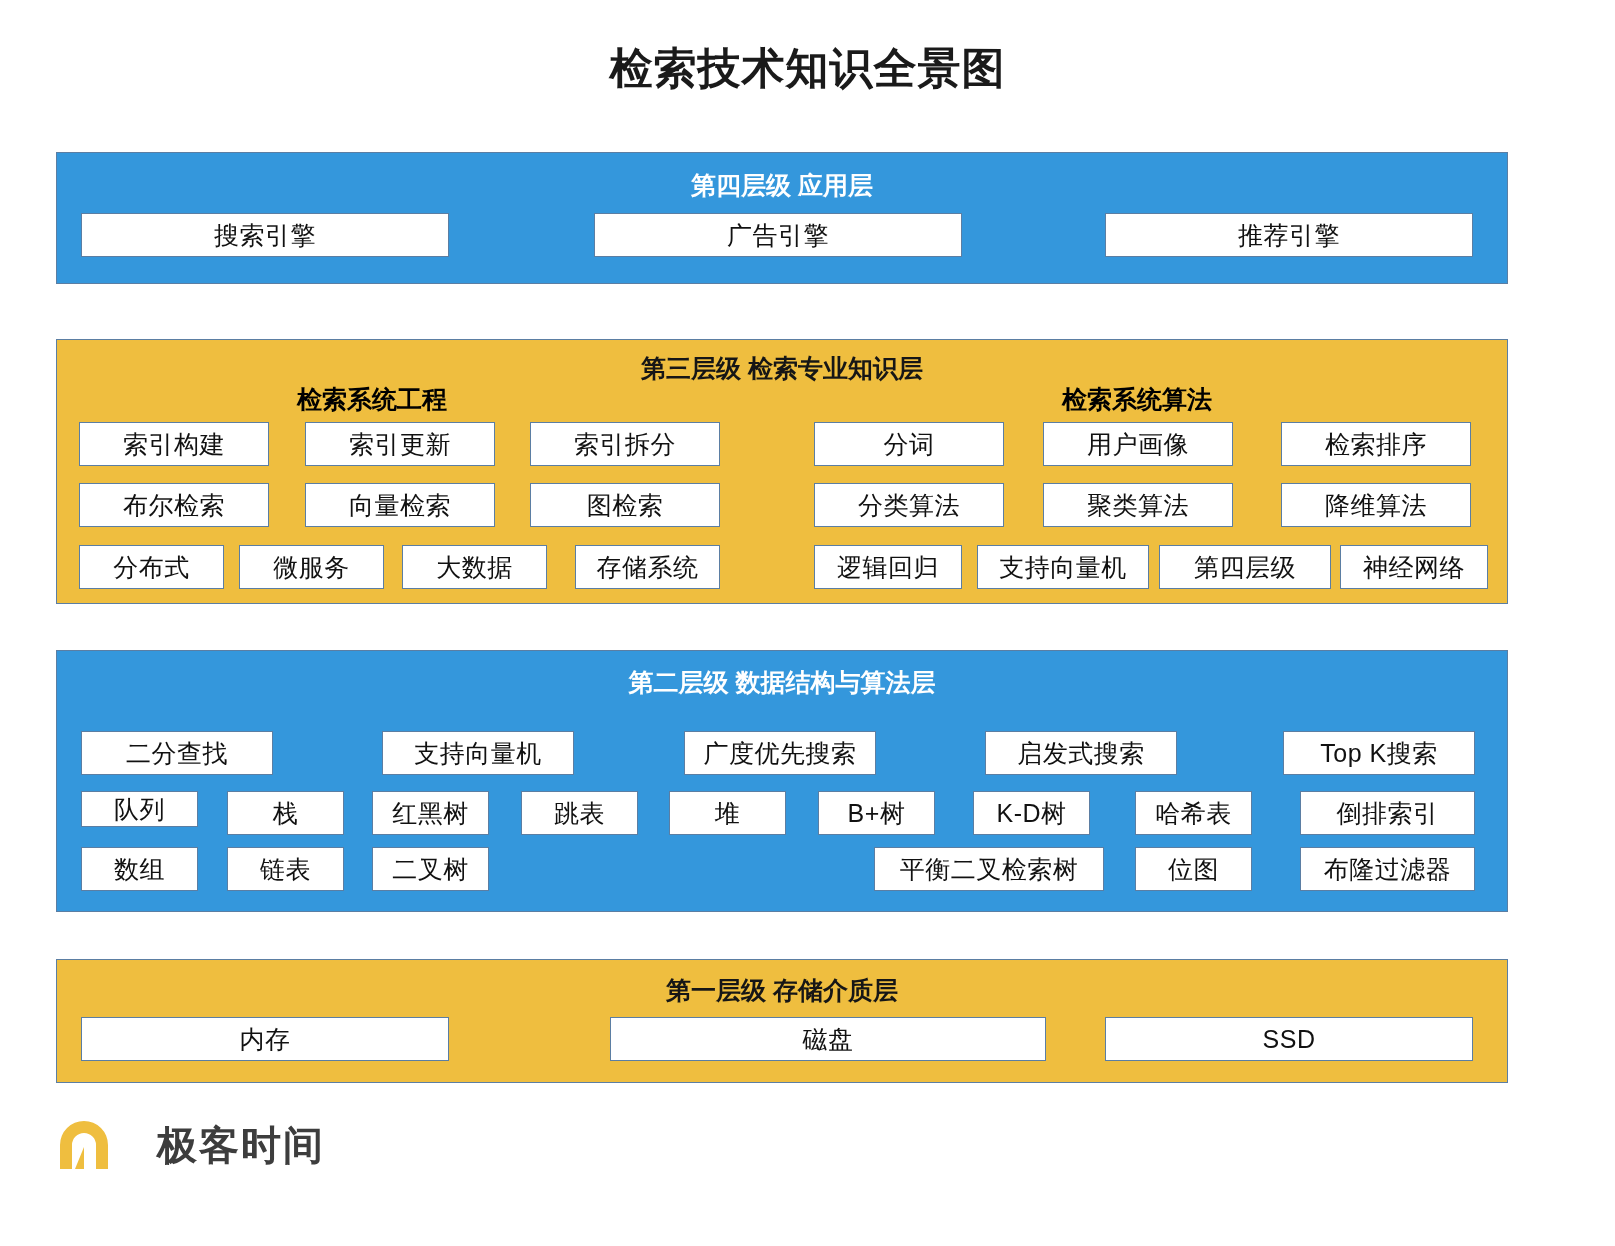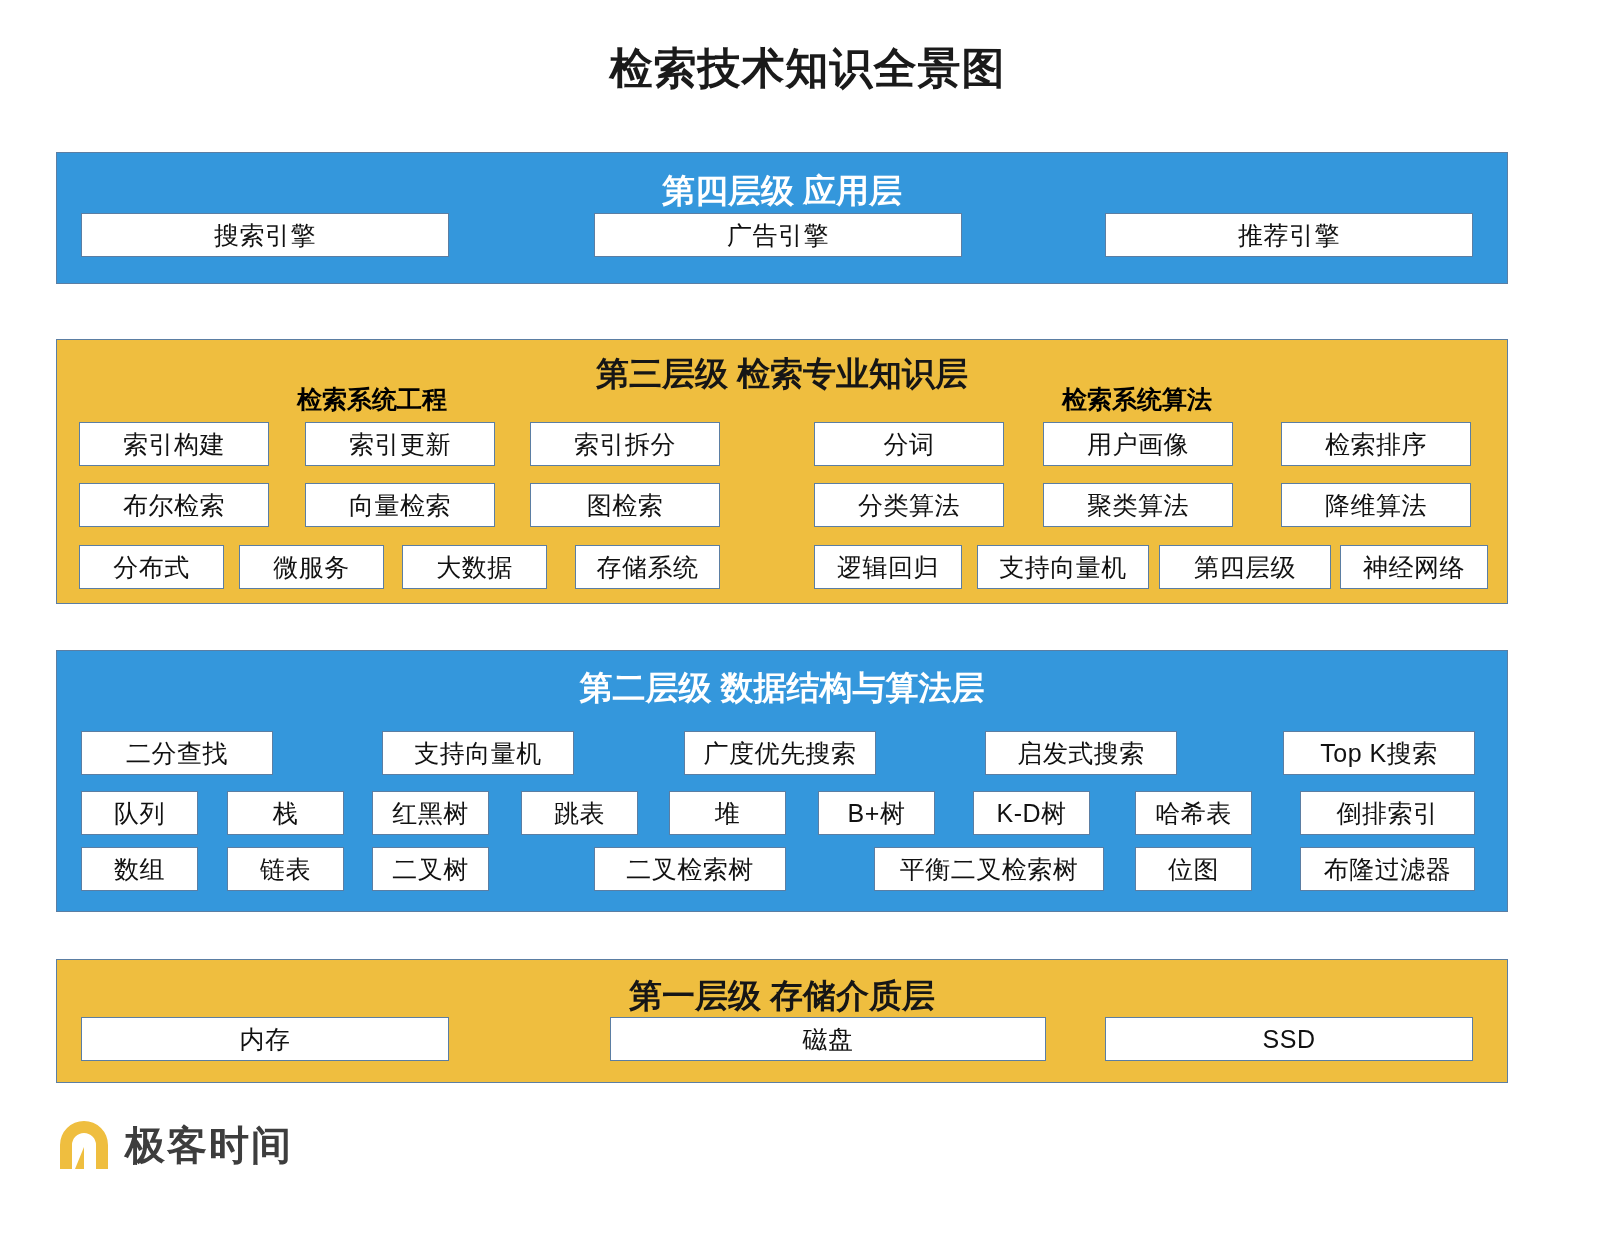--- a/index.html
+++ b/index.html
@@ -26,21 +26,21 @@
     position:absolute;
     border:1px solid #5b7ea3;
     box-sizing:border-box;
   }
   .panel.blue{background:#3497dc;}
   .panel.yellow{background:#efbe3f;}
 
   .panel-title{
     position:absolute;left:0;width:100%;
     text-align:center;
-    font-size:33px;font-weight:bold;
+    font-size:25px;font-weight:bold;
     white-space:nowrap;
   }
   .panel-title.on-blue{color:#ffffff;}
   .panel-title.on-yellow{color:#161616;}
 
   .group-title{
     position:absolute;
     font-size:25px;font-weight:bold;color:#000000;
     white-space:nowrap;
     text-align:center;
@@ -62,21 +62,21 @@
   .logo{
     position:absolute;left:55px;top:1116px;
     display:flex;align-items:center;gap:12px;
   }
   .logo-mark{
     position:relative;width:58px;height:58px;flex:0 0 58px;
   }
   .logo-mark svg{display:block;}
   .logo-text{
     font-size:40px;font-weight:bold;color:#3d3d3d;
-    letter-spacing:2px;line-height:1;
+    letter-spacing:2px;line-height:1;margin-left:32px;
   }
 </style>
 </head>
 <body>
 
 <div class="page">
 
   <div class="page-title">检索技术知识全景图</div>
 
   <div class="panel blue" style="left:56px;top:152px;width:1452px;height:132px;">
@@ -121,34 +121,33 @@
 
   <div class="panel blue" style="left:56px;top:650px;width:1452px;height:262px;">
     <div class="panel-title on-blue" style="top:15px;">第二层级 数据结构与算法层</div>
 
     <div class="chip" style="left:24px;top:80px;width:192px;height:44px;">二分查找</div>
     <div class="chip" style="left:325px;top:80px;width:192px;height:44px;">支持向量机</div>
     <div class="chip" style="left:627px;top:80px;width:192px;height:44px;">广度优先搜索</div>
     <div class="chip" style="left:928px;top:80px;width:192px;height:44px;">启发式搜索</div>
     <div class="chip" style="left:1226px;top:80px;width:192px;height:44px;">Top K搜索</div>
 
-    <div class="chip" style="left:24px;top:140px;width:117px;height:44px;">队列</div>
+    <div class="chip" style="left:24px;top:140px;width:117px;height:36px;">队列</div>
     <div class="chip" style="left:170px;top:140px;width:117px;height:44px;">栈</div>
     <div class="chip" style="left:315px;top:140px;width:117px;height:44px;">红黑树</div>
     <div class="chip" style="left:464px;top:140px;width:117px;height:44px;">跳表</div>
     <div class="chip" style="left:612px;top:140px;width:117px;height:44px;">堆</div>
     <div class="chip" style="left:761px;top:140px;width:117px;height:44px;">B+树</div>
     <div class="chip" style="left:916px;top:140px;width:117px;height:44px;">K-D树</div>
     <div class="chip" style="left:1078px;top:140px;width:117px;height:44px;">哈希表</div>
     <div class="chip" style="left:1243px;top:140px;width:175px;height:44px;">倒排索引</div>
 
     <div class="chip" style="left:24px;top:196px;width:117px;height:44px;">数组</div>
     <div class="chip" style="left:170px;top:196px;width:117px;height:44px;">链表</div>
     <div class="chip" style="left:315px;top:196px;width:117px;height:44px;">二叉树</div>
-    <div class="chip" style="left:537px;top:196px;width:192px;height:44px;">二叉检索树</div>
     <div class="chip" style="left:817px;top:196px;width:230px;height:44px;">平衡二叉检索树</div>
     <div class="chip" style="left:1078px;top:196px;width:117px;height:44px;">位图</div>
     <div class="chip" style="left:1243px;top:196px;width:175px;height:44px;">布隆过滤器</div>
   </div>
 
   <div class="panel yellow" style="left:56px;top:959px;width:1452px;height:124px;">
     <div class="panel-title on-yellow" style="top:14px;">第一层级 存储介质层</div>
     <div class="chip" style="left:24px;top:57px;width:368px;height:44px;">内存</div>
     <div class="chip" style="left:553px;top:57px;width:436px;height:44px;">磁盘</div>
     <div class="chip" style="left:1048px;top:57px;width:368px;height:44px;">SSD</div>

